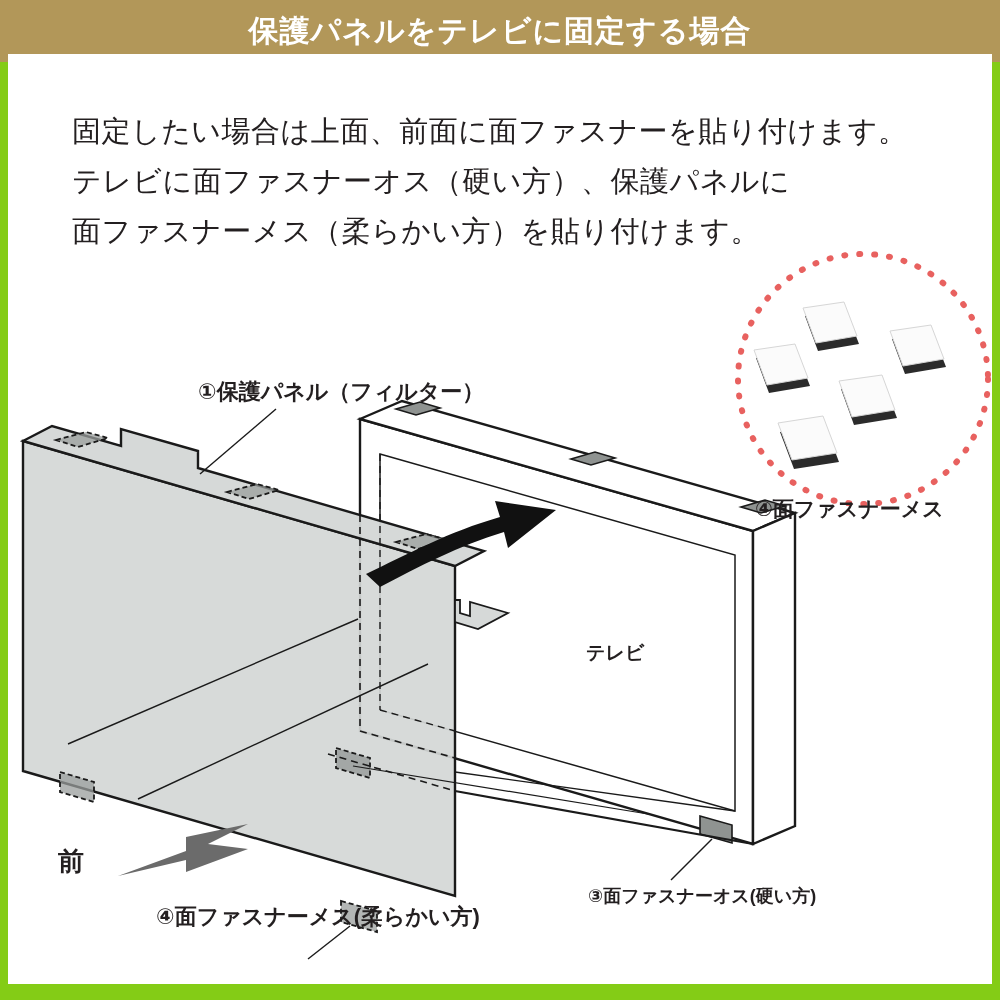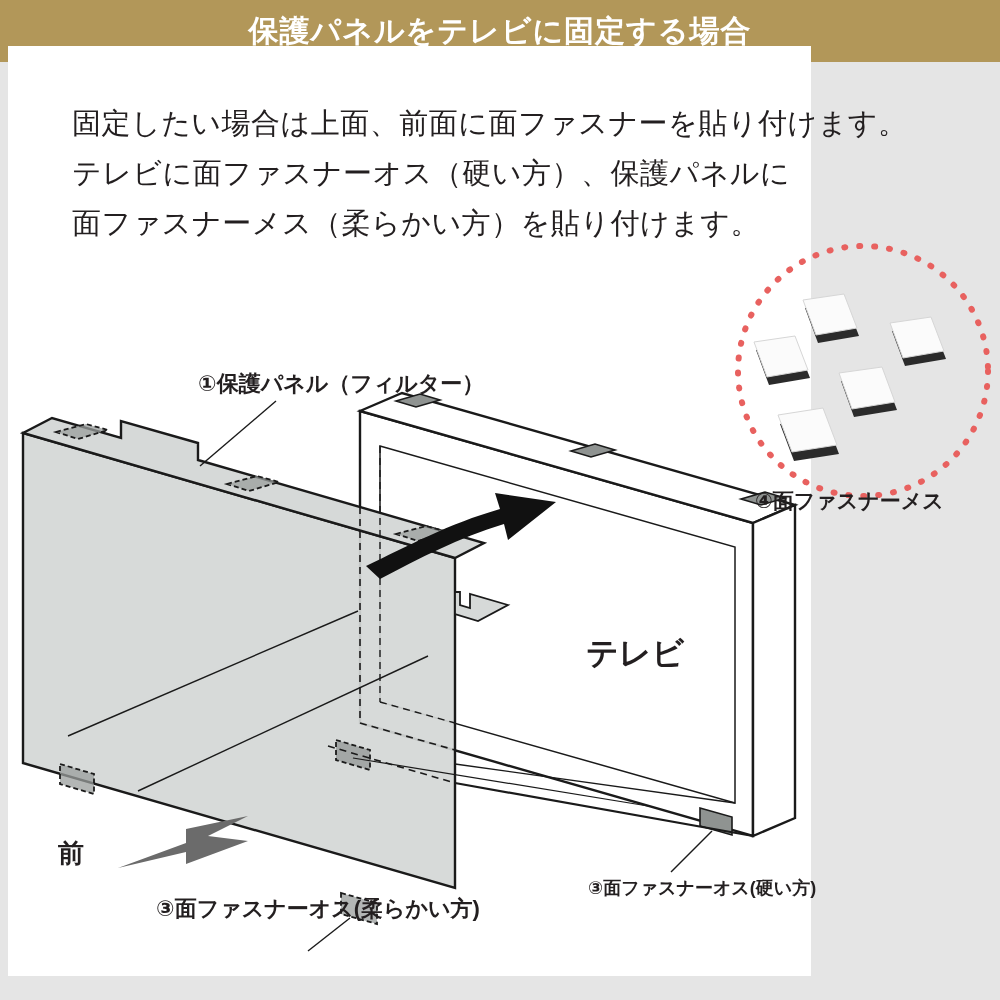--- a/index.html
+++ b/index.html
@@ -4,52 +4,52 @@
 <style>
   * { margin:0; padding:0; box-sizing:border-box; }
   html,body { width:1000px; height:1000px; overflow:hidden; }
   body {
     background:#ffffff;
     font-family:"Liberation Sans","DejaVu Sans",sans-serif;
     position:relative;
   }
   #page {
     position:absolute; left:0; top:0; width:1000px; height:1000px;
-    background:#e5e5e5;
+    background:#84cc16;
   }
   #header {
     position:absolute; left:0; top:0; width:1000px; height:62px;
     background:#b29759;
   }
   #header-title {
     position:absolute; left:0; top:0; width:1000px; height:62px;
     display:flex; align-items:center; justify-content:center;
     color:#ffffff; font-size:30px; font-weight:bold;
     letter-spacing:1px; white-space:nowrap;
   }
   #canvas {
-    position:absolute; left:8px; top:46px;
-    width:803px; height:930px;
+    position:absolute; left:8px; top:54px;
+    width:984px; height:930px;
     background:#ffffff;
   }
   .body-line {
     position:absolute; left:64px;
     font-size:29px; color:#231f20; white-space:nowrap;
     letter-spacing:0.5px;
   }
   #bl0 { top:58px; }
   #bl1 { top:108px; }
   #bl2 { top:158px; }
 
   .diag-label {
     position:absolute; font-size:22px; color:#231f20;
     white-space:nowrap; font-weight:bold;
   }
   #lbl-panel   { left:190px; top:323px;text-align:center; }
-  #lbl-tv      { left:578px; top:586px; font-weight:bold; font-size:32px; }
+  #lbl-tv      { left:578px; top:586px; font-weight:bold; font-size:19px; }
   #lbl-fast    { left:747px; top:441px; font-size:21px; }
   #lbl-male    { left:580px; top:830px; font-size:18px; }
   #lbl-female  { left:148px; top:848px; font-size:22px; }
   #lbl-front   { left:50px; top:790px; font-size:26px; font-weight:bold; }
 
   svg.art { position:absolute; left:0; top:0; width:984px; height:930px; }
 </style>
 </head>
 <body>
 
@@ -161,17 +161,17 @@
           <polygon points="770,369 815,362 829,399 784,406" fill="#fbfbfb" stroke="#d6d6d6" stroke-width="1"></polygon>
         </g>
       </g>
 
     </svg>
 
     <div class="diag-label" id="lbl-panel">①保護パネル（フィルター）</div>
     <div class="diag-label" id="lbl-tv">テレビ</div>
     <div class="diag-label" id="lbl-fast">④面ファスナーメス</div>
     <div class="diag-label" id="lbl-male">③面ファスナーオス(硬い方)</div>
-    <div class="diag-label" id="lbl-female">③面ファスナーオス(柔らかい方)</div>
+    <div class="diag-label" id="lbl-female">④面ファスナーメス(柔らかい方)</div>
     <div class="diag-label" id="lbl-front">前</div>
 
   </div>
 </div>
 
 </body></html>

